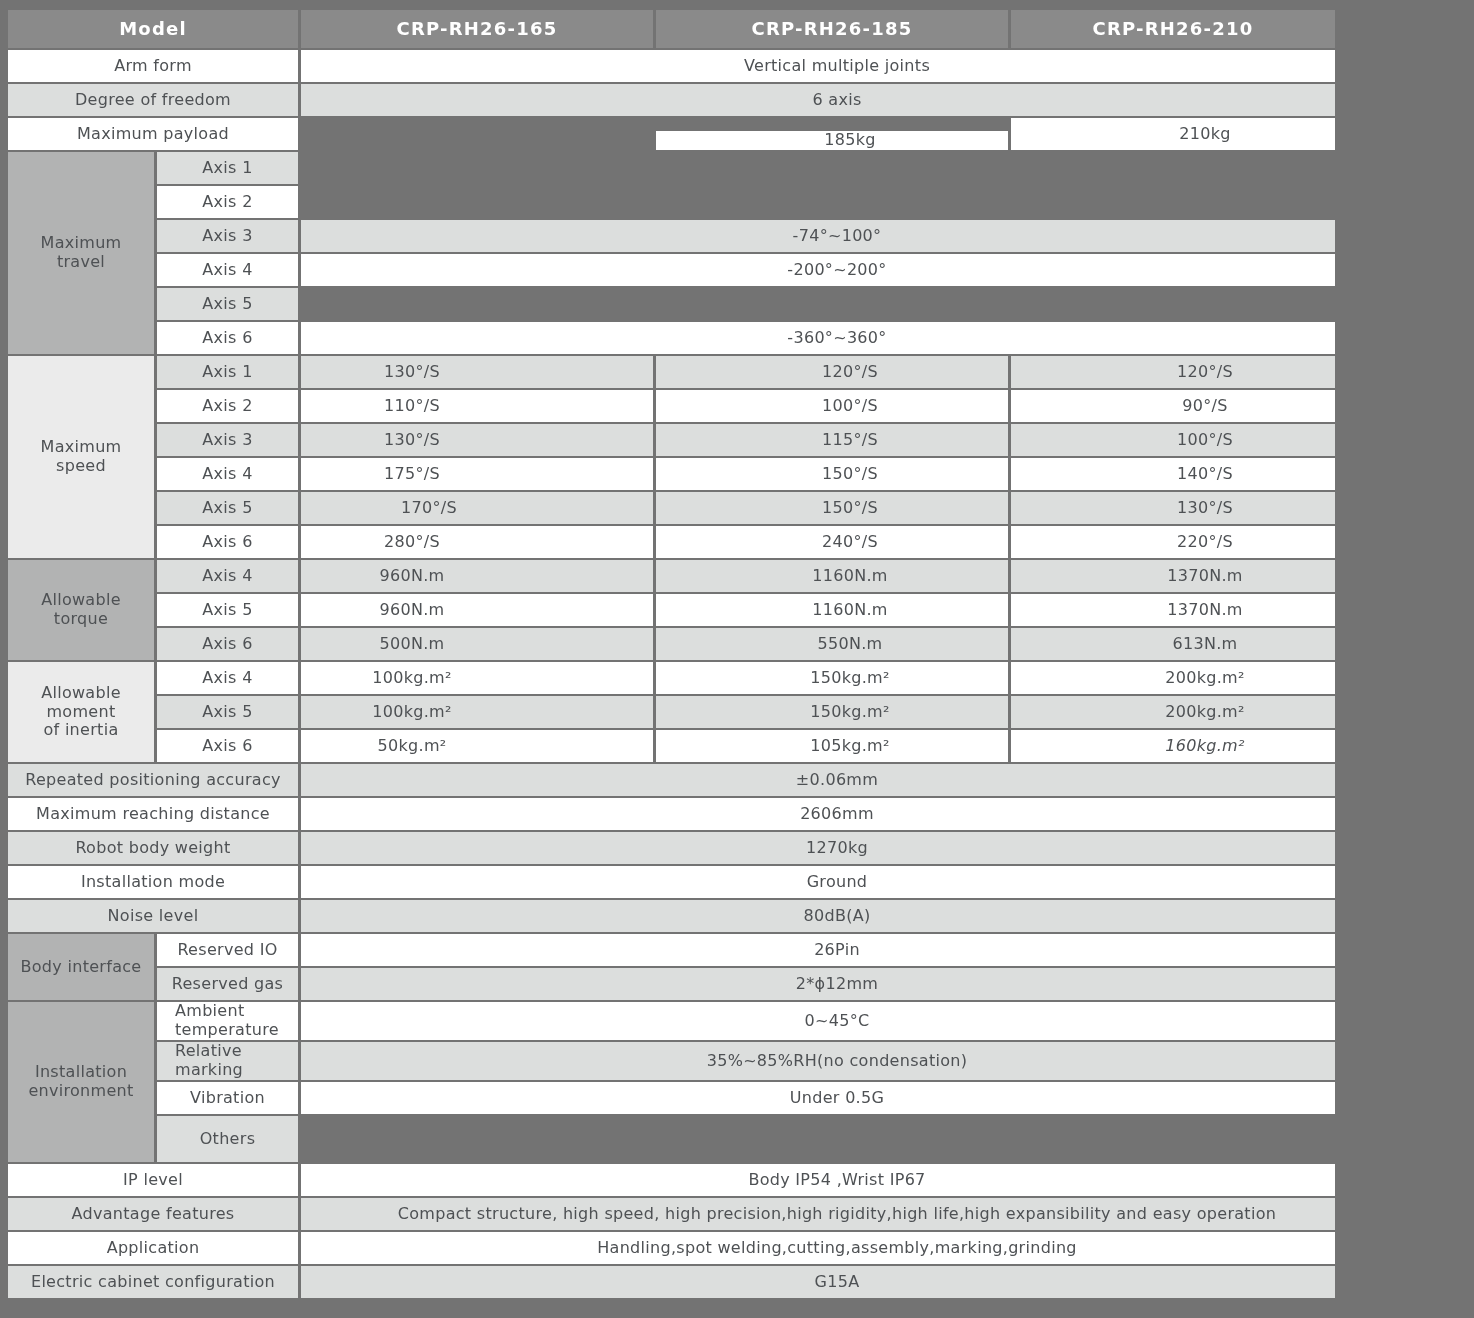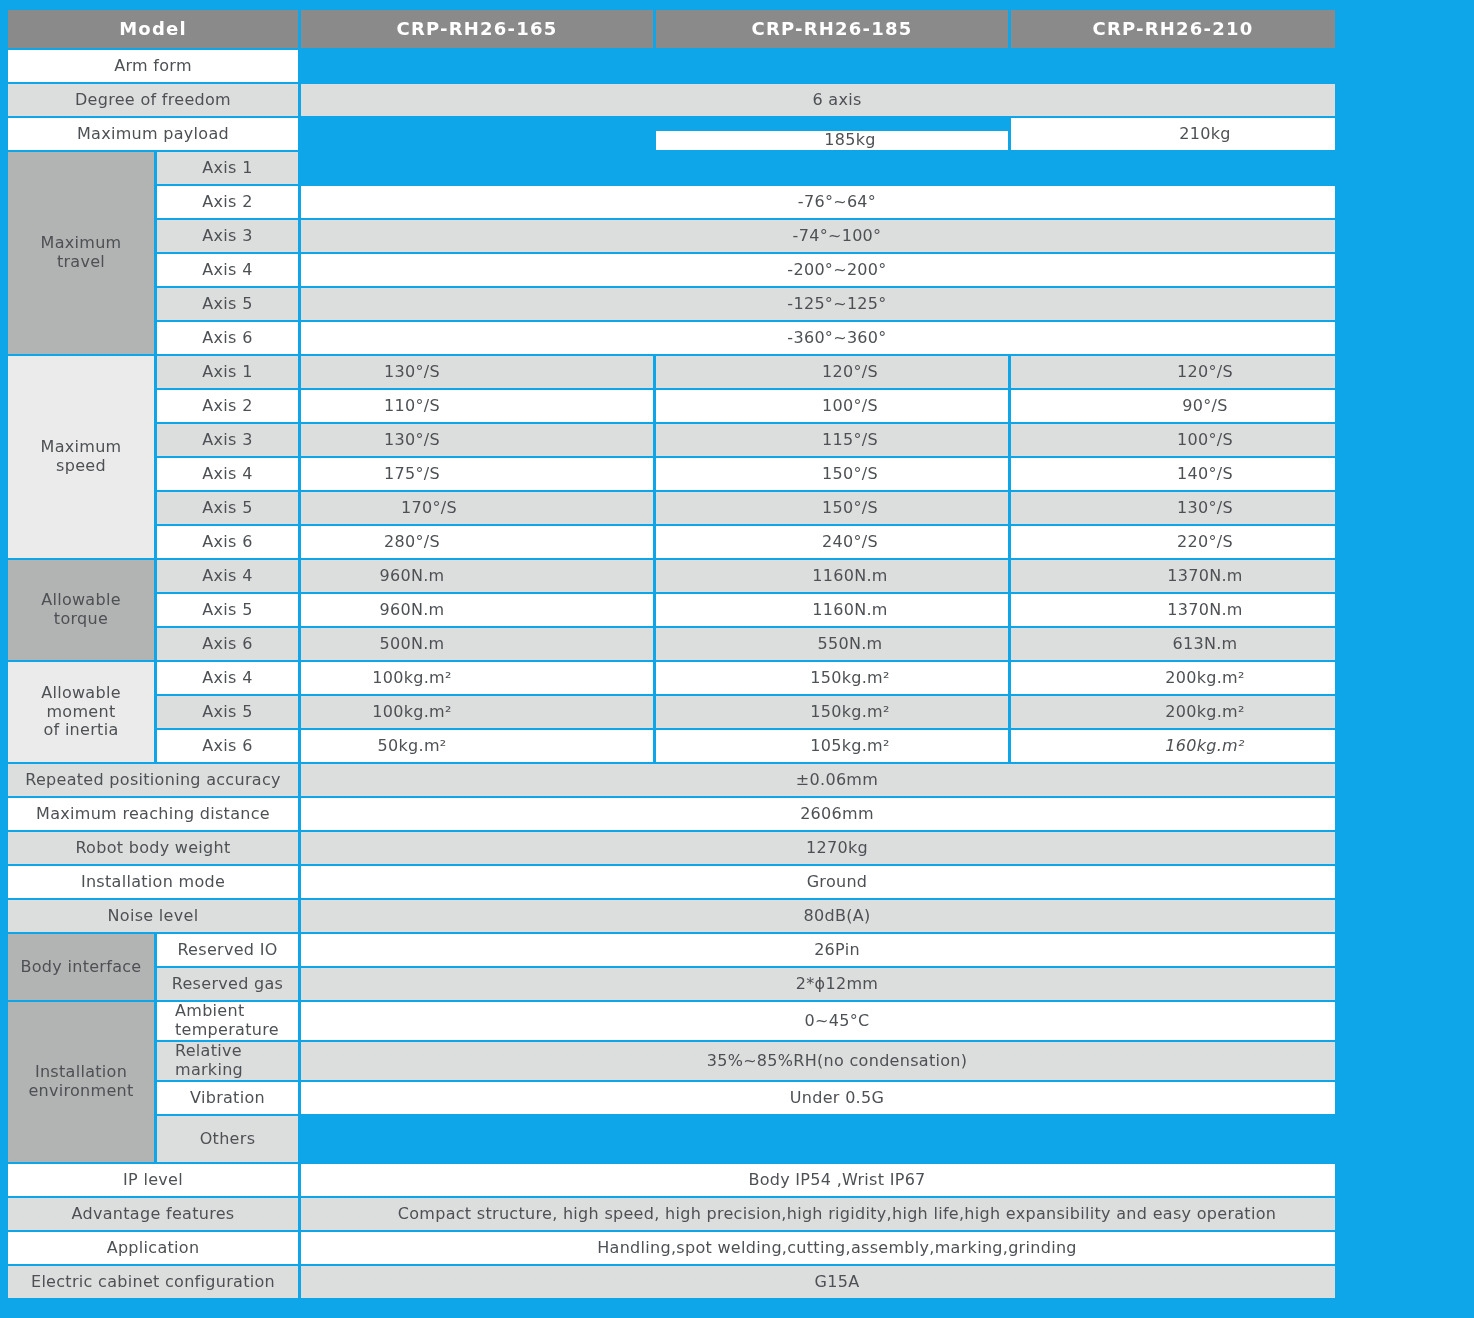--- a/index.html
+++ b/index.html
@@ -14,21 +14,21 @@
   *{box-sizing:border-box;margin:0;padding:0;}
   html,body{background:#ffffff;}
   body{
     font-family:"DejaVu Sans","Liberation Sans",sans-serif;
     color:var(--text);
   }
   .page{
     position:relative;
     width:1474px;
     height:1318px;
-    background:#0ea5e9;
+    background:#737373;
     overflow:hidden;
   }
   .spec-table{
     display:grid;
     grid-template-columns:146px 141px 352px 352px 324px;
     column-gap:3px;
     row-gap:2px;
     width:1327px;
     margin:10px 0 0 8px;
     font-size:16px;
@@ -81,20 +81,23 @@
     </div>
     <div class="cell hdr" style="grid-row:1;grid-column:4/5">
       <span class="txt">CRP-RH26-185</span>
     </div>
     <div class="cell hdr" style="grid-row:1;grid-column:5/6">
       <span class="txt">CRP-RH26-210</span>
     </div>
   <div class="cell bg-white" style="grid-area: 2 / 1 / auto / 3;">
         <span class="txt">Arm form</span>
       </div>
+      <div class="cell bg-white off-span" style="grid-area: 2 / 3 / auto / 6;">
+        <span class="txt">Vertical multiple joints</span>
+      </div>
       <div class="cell bg-stripe" style="grid-area: 3 / 1 / auto / 3;">
         <span class="txt">Degree of freedom</span>
       </div>
       <div class="cell bg-stripe off-span" style="grid-area: 3 / 3 / auto / 6;">
         <span class="txt">6 axis</span>
       </div>
       <div class="cell bg-white" style="grid-area: 4 / 1 / auto / 3;">
         <span class="txt">Maximum payload</span>
       </div>
       <div class="cell bg-white off-b" style="grid-area: 4 / 4 / auto / 5; margin-top: 13px;">
@@ -106,40 +109,34 @@
       <div class="cell bg-gdark" style="grid-area: 5 / 1 / 11 / 2;">
         <span class="txt">Maximum
 travel</span>
       </div>
       <div class="cell bg-stripe" style="grid-area: 5 / 2 / auto / 3;">
         <span class="txt">Axis 1</span>
       </div>
       <div class="cell bg-white" style="grid-area: 6 / 2 / auto / 3;">
         <span class="txt">Axis 2</span>
       </div>
-      <div class="cell bg-white off-span" style="grid-area: 6 / 3 / auto / 6;">
-        <span class="txt">-76°~64°</span>
-      </div>
       <div class="cell bg-stripe" style="grid-area: 7 / 2 / auto / 3;">
         <span class="txt">Axis 3</span>
       </div>
       <div class="cell bg-stripe off-span" style="grid-area: 7 / 3 / auto / 6;">
         <span class="txt">-74°~100°</span>
       </div>
       <div class="cell bg-white" style="grid-area: 8 / 2 / auto / 3;">
         <span class="txt">Axis 4</span>
       </div>
       <div class="cell bg-white off-span" style="grid-area: 8 / 3 / auto / 6;">
         <span class="txt">-200°~200°</span>
       </div>
       <div class="cell bg-stripe" style="grid-area: 9 / 2 / auto / 3;">
         <span class="txt">Axis 5</span>
-      </div>
-      <div class="cell bg-stripe off-span" style="grid-area: 9 / 3 / auto / 6;">
-        <span class="txt">-125°~125°</span>
       </div>
       <div class="cell bg-white" style="grid-area: 10 / 2 / auto / 3;">
         <span class="txt">Axis 6</span>
       </div>
       <div class="cell bg-white off-span" style="grid-area: 10 / 3 / auto / 6;">
         <span class="txt">-360°~360°</span>
       </div>
       <div class="cell bg-glight" style="grid-area: 11 / 1 / 17 / 2;">
         <span class="txt">Maximum
 speed</span>

